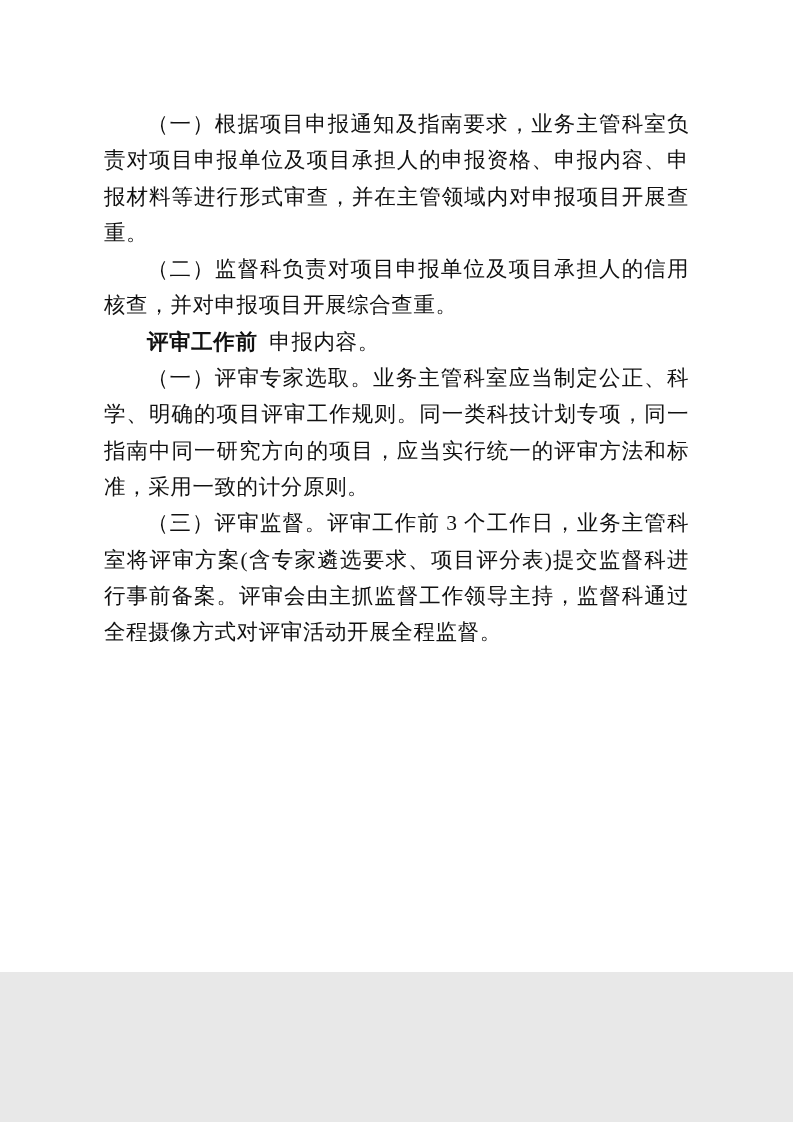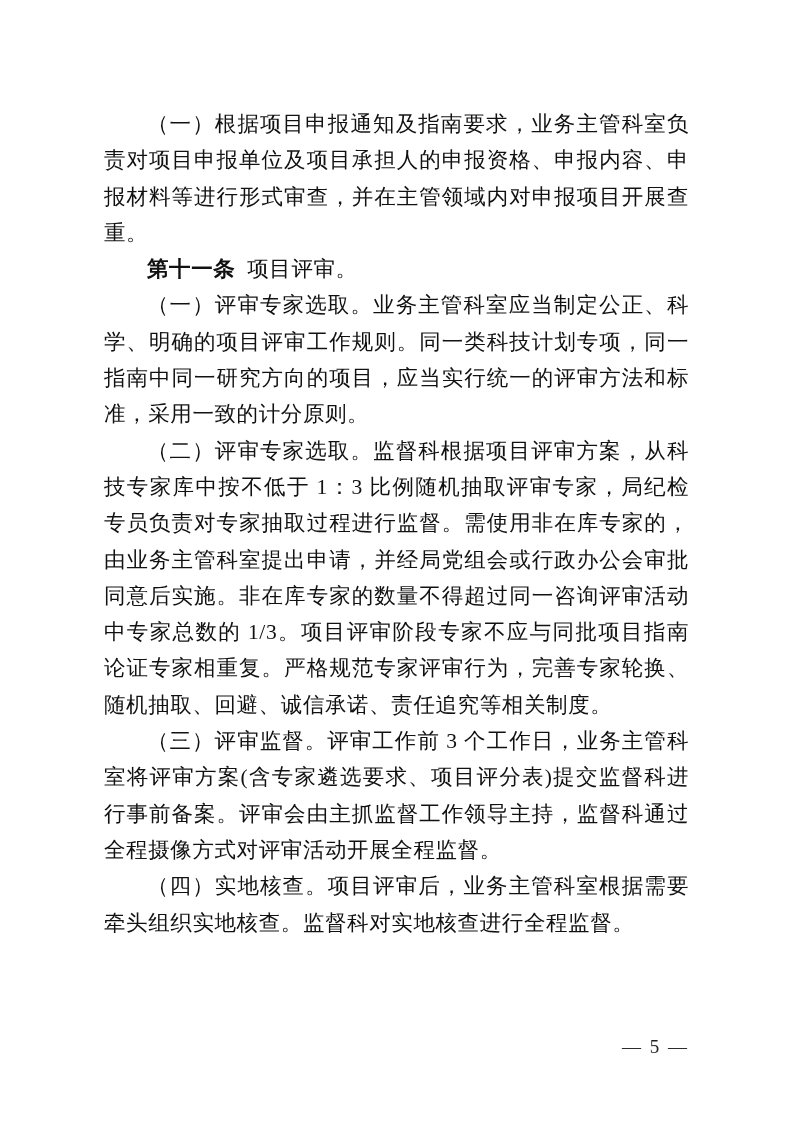--- a/index.html
+++ b/index.html
@@ -3,21 +3,21 @@
 <meta charset="utf-8">
 <style>
   html, body {
     margin: 0;
     padding: 0;
     background: #e8e8e8;
   }
   .page {
     position: relative;
     width: 793px;
-    height: 1122px;
+    height: 972px;
     margin: 0 auto;
     background: #ffffff;
     overflow: hidden;
     font-family: "Liberation Serif", "DejaVu Serif", serif;
     color: #111111;
   }
   .content {
     position: absolute;
     left: 104px;
     top: 106px;
@@ -48,32 +48,31 @@
   }
 </style>
 </head>
 <body>
 
 <div class="page">
   <main class="content">
 
     <p class="para">（一）根据项目申报通知及指南要求，业务主管科室负责对项目申报单位及项目承担人的申报资格、申报内容、申报材料等进行形式审查，并在主管领域内对申报项目开展查重。</p>
 
+    <p class="para">（二）监督科负责对项目申报单位及项目承担人的信用核查，并对申报项目开展综合查重。</p>
 
     <p class="para">
-      <span class="article-label">第十一条</span><span>项目评审。</span>
+      <span class="article-label">评审工作前</span><span>申报内容。</span>
     </p>
 
     <p class="para">（一）评审专家选取。业务主管科室应当制定公正、科学、明确的项目评审工作规则。同一类科技计划专项，同一指南中同一研究方向的项目，应当实行统一的评审方法和标准，采用一致的计分原则。</p>
 
-    <p class="para">（二）评审专家选取。监督科根据项目评审方案，从科技专家库中按不低于 1：3 比例随机抽取评审专家，局纪检专员负责对专家抽取过程进行监督。需使用非在库专家的，由业务主管科室提出申请，并经局党组会或行政办公会审批同意后实施。非在库专家的数量不得超过同一咨询评审活动中专家总数的 1/3。项目评审阶段专家不应与同批项目指南论证专家相重复。严格规范专家评审行为，完善专家轮换、随机抽取、回避、诚信承诺、责任追究等相关制度。</p>
 
     <p class="para">（三）评审监督。评审工作前 3 个工作日，业务主管科室将评审方案(含专家遴选要求、项目评分表)提交监督科进行事前备案。评审会由主抓监督工作领导主持，监督科通过全程摄像方式对评审活动开展全程监督。</p>
 
-    <p class="para">（四）实地核查。项目评审后，业务主管科室根据需要牵头组织实地核查。监督科对实地核查进行全程监督。</p>
 
     <p class="para">
       <span class="article-label"></span><span></span>
     </p>
 
   </main>
 
   <div class="page-footer">— 5 —</div>
 </div>
 

